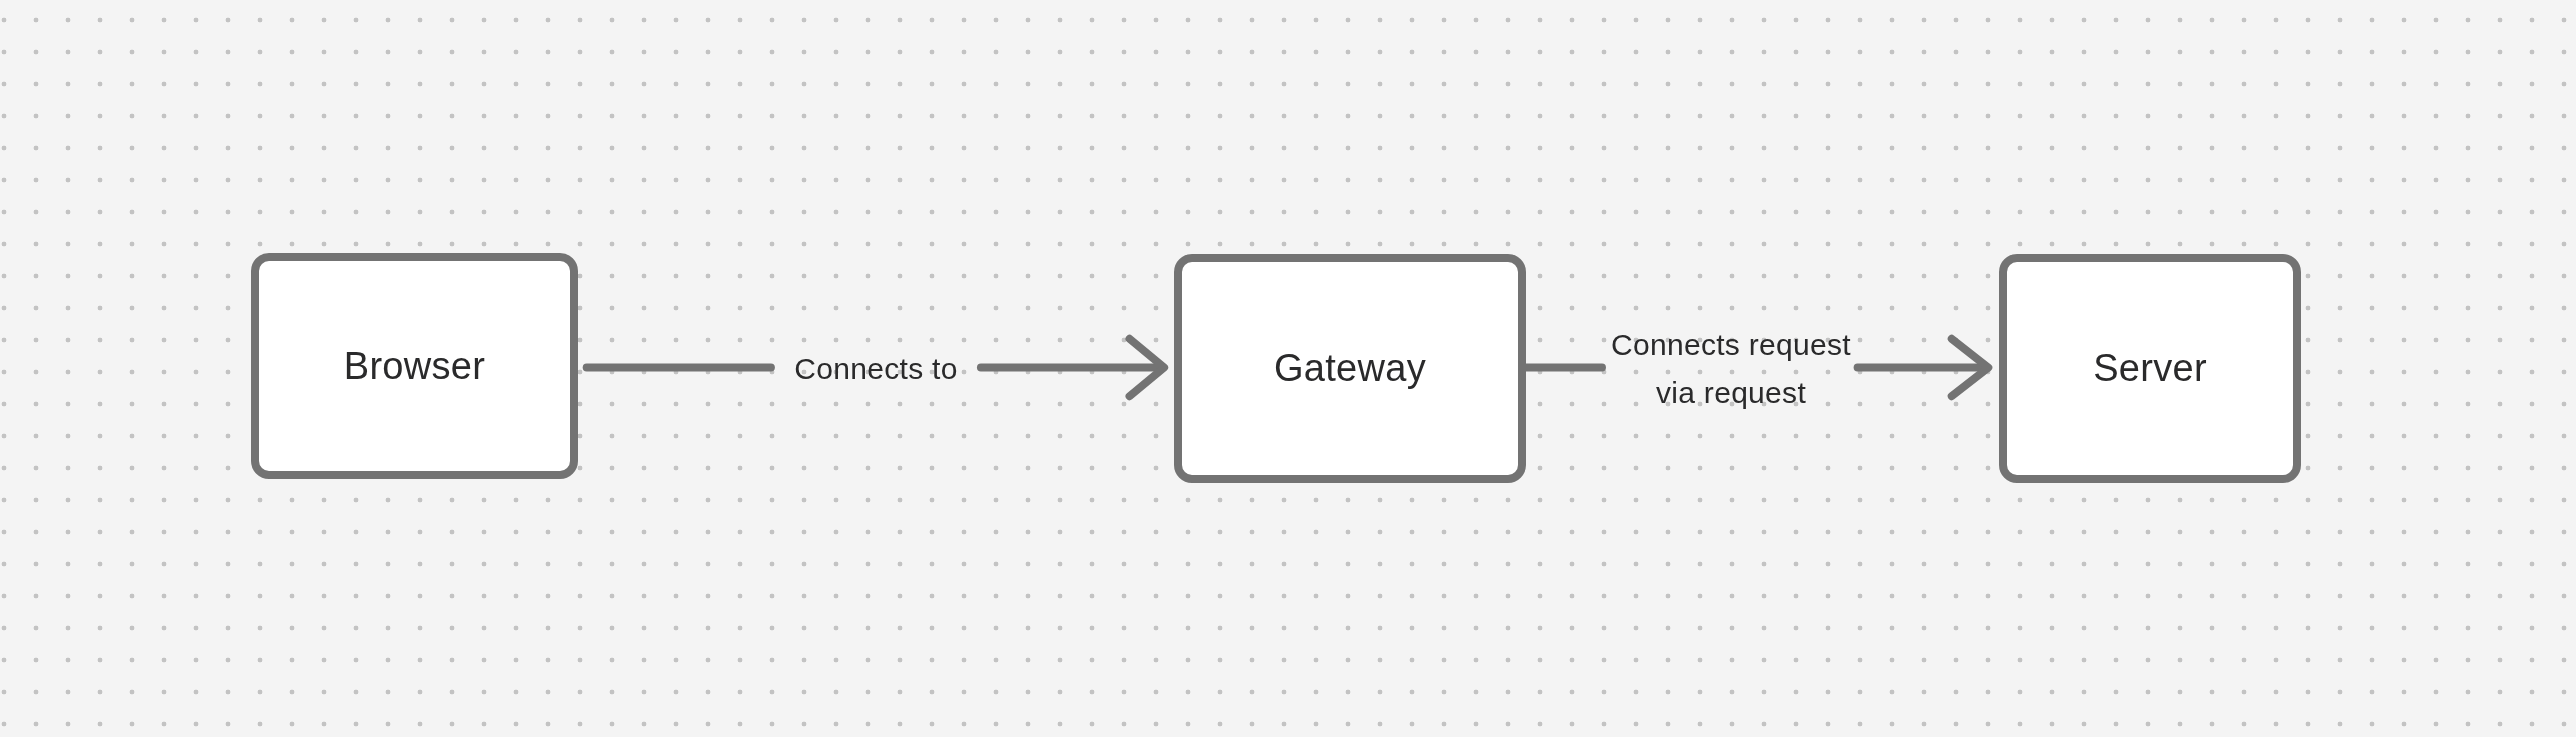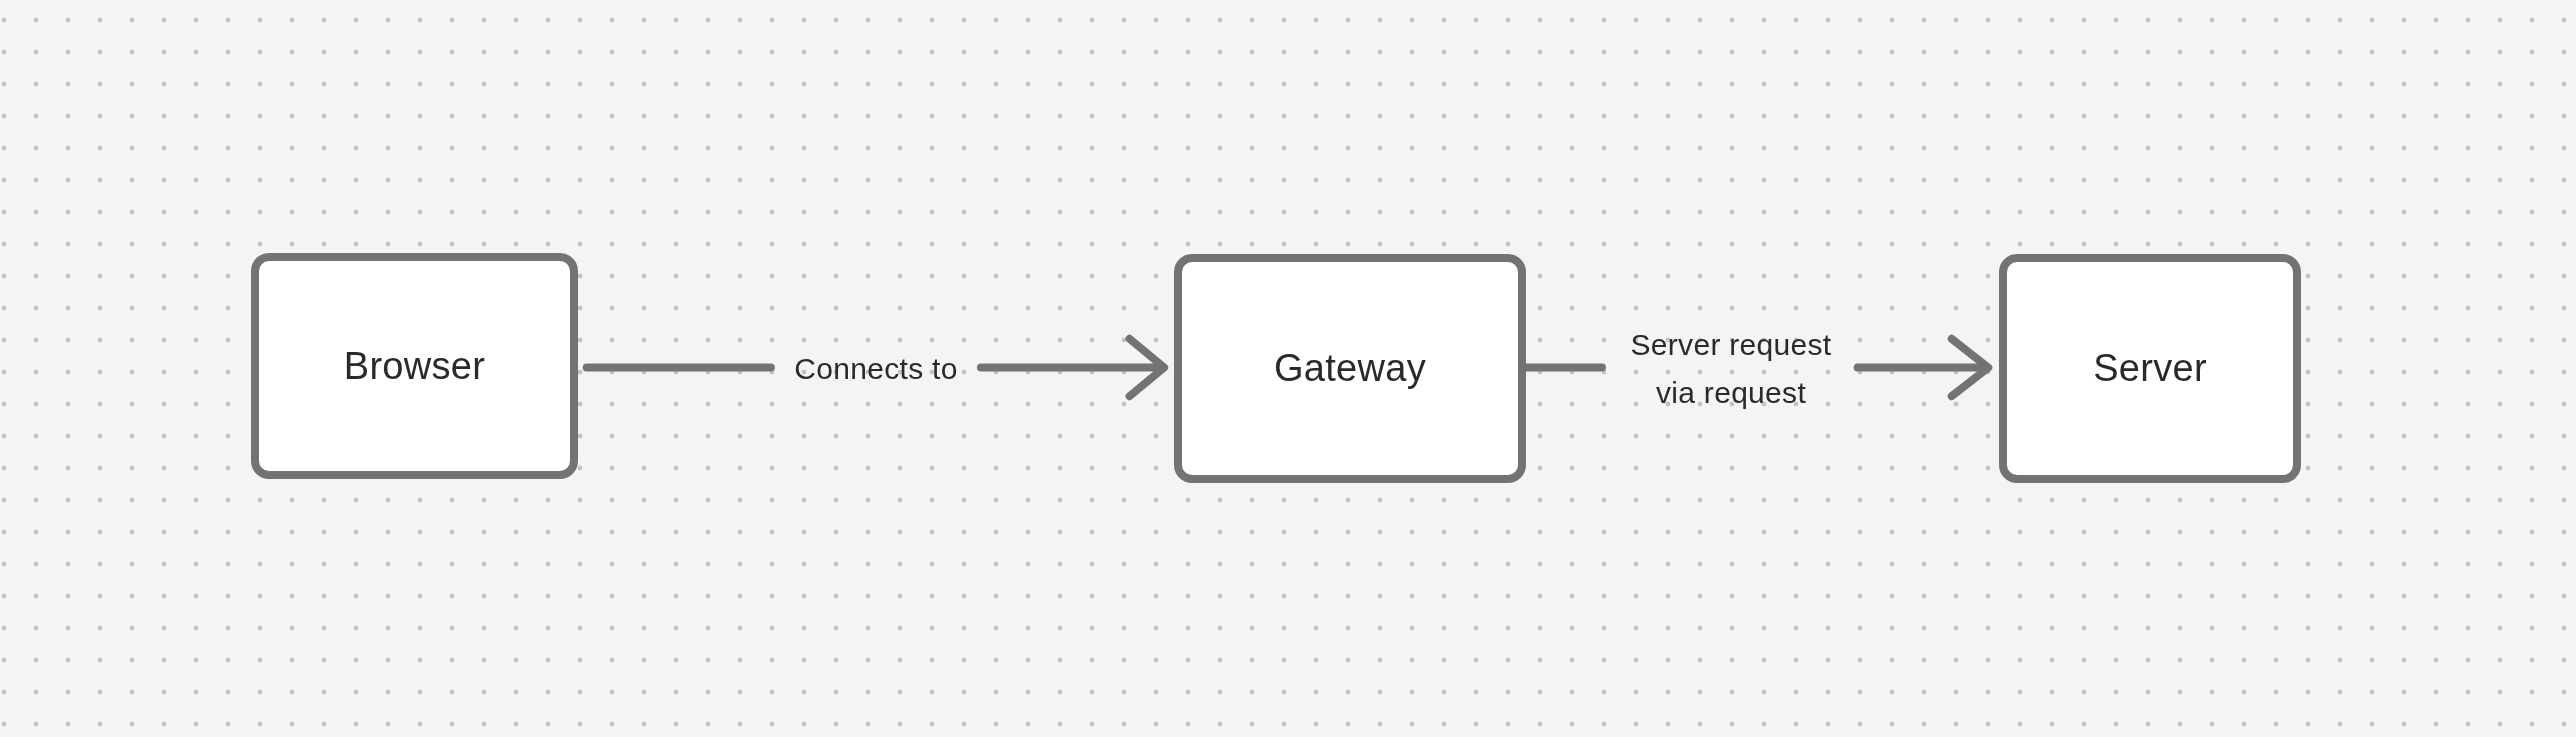--- a/index.html
+++ b/index.html
@@ -98,18 +98,18 @@
 
   <div class="node" id="node-server">
     <span class="node-label">Server</span>
   </div>
 
   <div class="edge-label" id="edge-label-1">
     <span>Connects to</span>
   </div>
 
   <div class="edge-label" id="edge-label-2">
-    <span>Server request</span>
+    <span>Connects request</span>
     <span>via request</span>
   </div>
 
 </div>
 
 
 </body></html>

